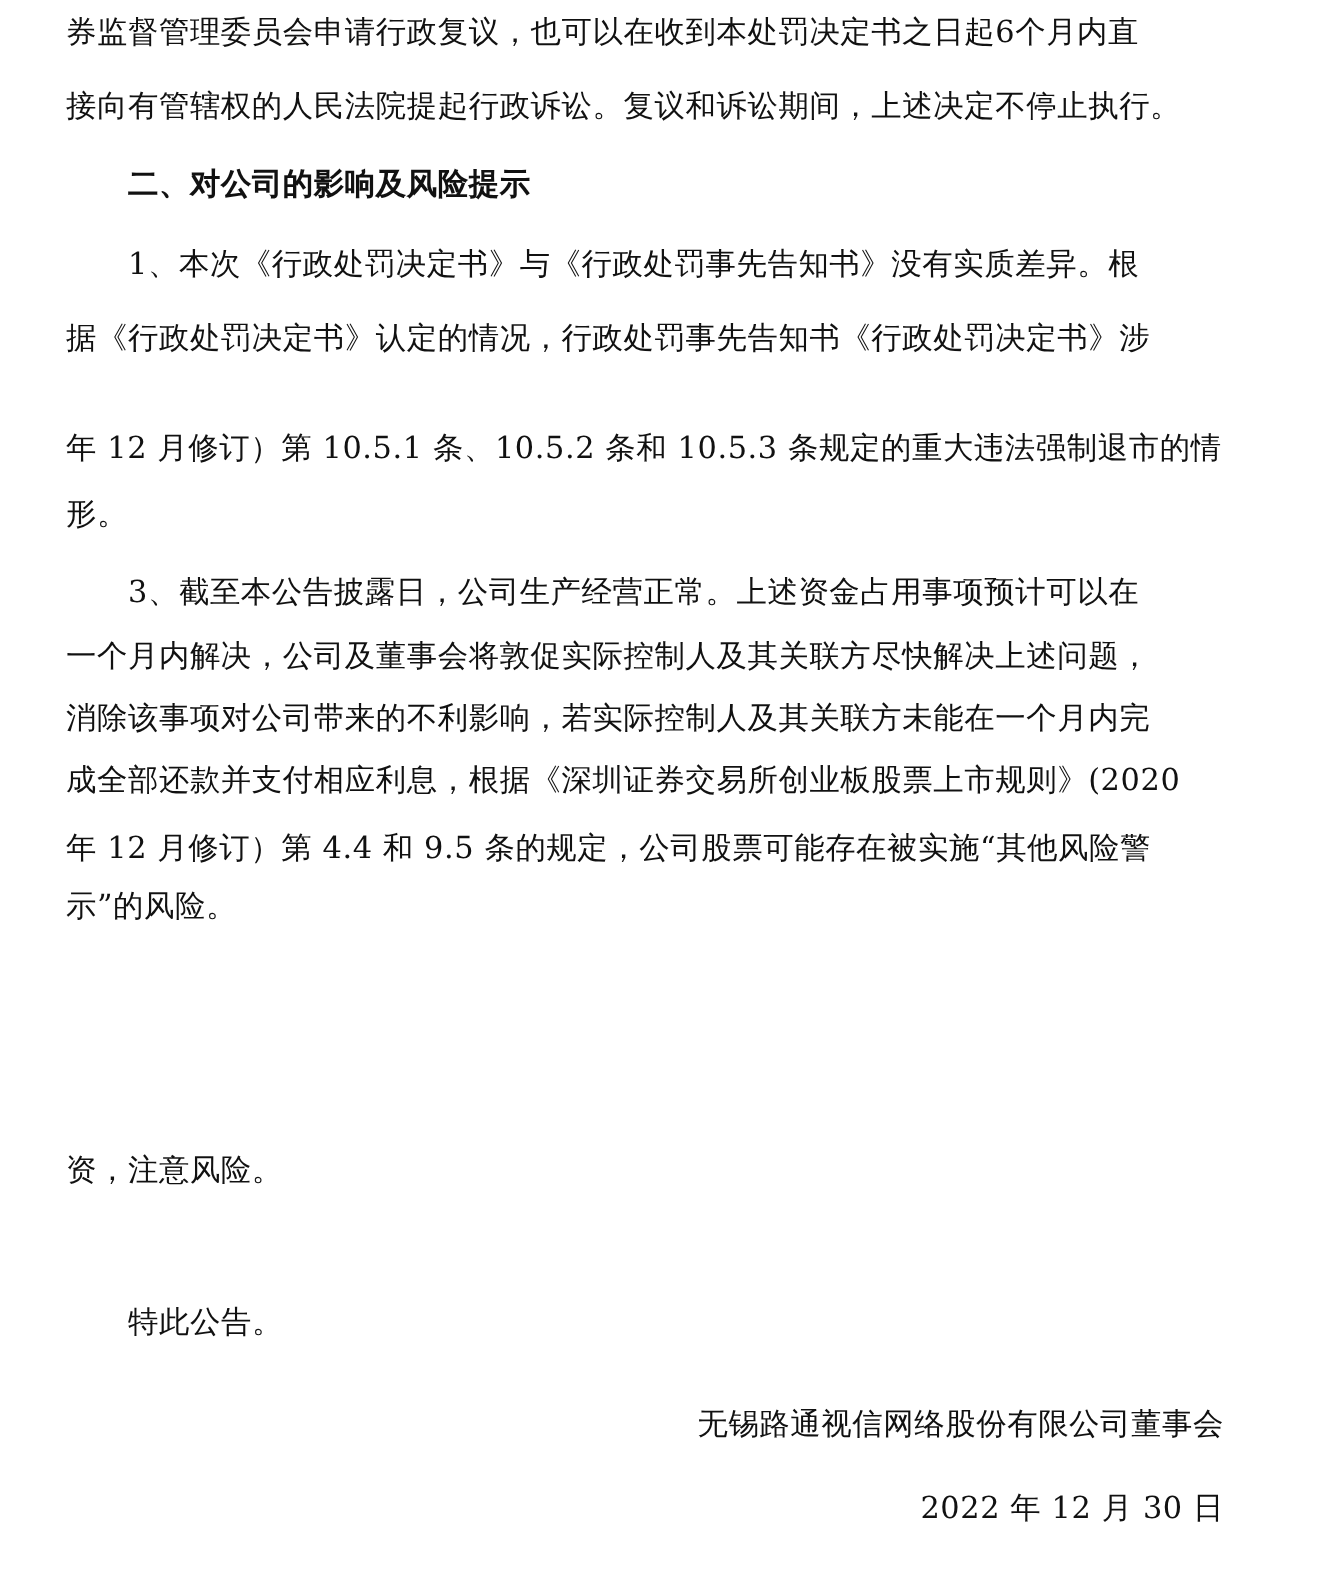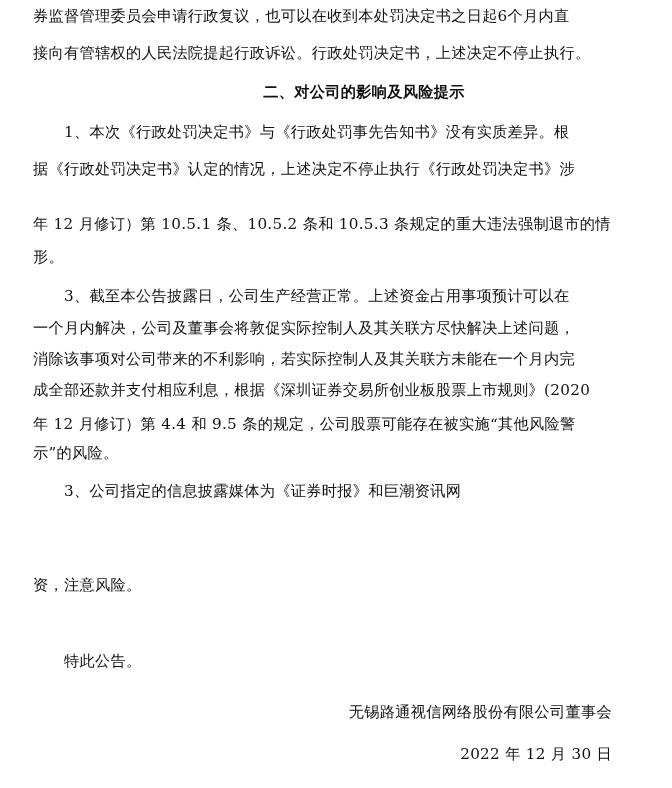--- a/index.html
+++ b/index.html
@@ -8,44 +8,43 @@
     font-family: "DejaVu Serif", "Liberation Serif", serif;
     color: #111111;
   }
   .page { position: absolute; left: 0; top: 0; width: 672px; height: 788px; }
   .line {
     position: absolute; left: 33px; width: 600px;
     font-size: 15.2px; line-height: 20px; white-space: nowrap;
     letter-spacing: 0.3px;
   }
   .indent { left: 64px; }
-  .heading { font-weight: bold; text-align: center; }
+  .heading { font-weight: bold; }
   .right { left: auto; right: 60px; text-align: right; width: auto; }
 </style>
 </head>
 <body>
 
 <div class="page">
   <div class="line" style="top:6px">券监督管理委员会申请行政复议，也可以在收到本处罚决定书之日起6个月内直</div>
-  <div class="line" style="top:43px">接向有管辖权的人民法院提起行政诉讼。行政处罚决定书，上述决定不停止执行。</div>
+  <div class="line" style="top:43px">接向有管辖权的人民法院提起行政诉讼。复议和诉讼期间，上述决定不停止执行。</div>
 
   <div class="line indent heading" style="top:82px">二、对公司的影响及风险提示</div>
 
   <div class="line indent" style="top:122px">1、本次《行政处罚决定书》与《行政处罚事先告知书》没有实质差异。根</div>
-  <div class="line" style="top:159px">据《行政处罚决定书》认定的情况，上述决定不停止执行《行政处罚决定书》涉</div>
+  <div class="line" style="top:159px">据《行政处罚决定书》认定的情况，行政处罚事先告知书《行政处罚决定书》涉</div>
   <div class="line" style="top:214px">年 12 月修订）第 10.5.1 条、10.5.2 条和 10.5.3 条规定的重大违法强制退市的情</div>
   <div class="line" style="top:247px">形。</div>
 
   <div class="line indent" style="top:286px">3、截至本公告披露日，公司生产经营正常。上述资金占用事项预计可以在</div>
   <div class="line" style="top:318px">一个月内解决，公司及董事会将敦促实际控制人及其关联方尽快解决上述问题，</div>
   <div class="line" style="top:349px">消除该事项对公司带来的不利影响，若实际控制人及其关联方未能在一个月内完</div>
   <div class="line" style="top:380px">成全部还款并支付相应利息，根据《深圳证券交易所创业板股票上市规则》(2020</div>
   <div class="line" style="top:414px">年 12 月修订）第 4.4 和 9.5 条的规定，公司股票可能存在被实施“其他风险警</div>
   <div class="line" style="top:443px">示”的风险。</div>
 
-  <div class="line indent" style="top:481px">3、公司指定的信息披露媒体为《证券时报》和巨潮资讯网</div>
   <div class="line" style="top:575px">资，注意风险。</div>
 
   <div class="line indent" style="top:651px">特此公告。</div>
 
   <div class="line right" style="top:702px">无锡路通视信网络股份有限公司董事会</div>
   <div class="line right" style="top:744px">2022 年 12 月 30 日</div>
 </div>
 
 </body></html>

